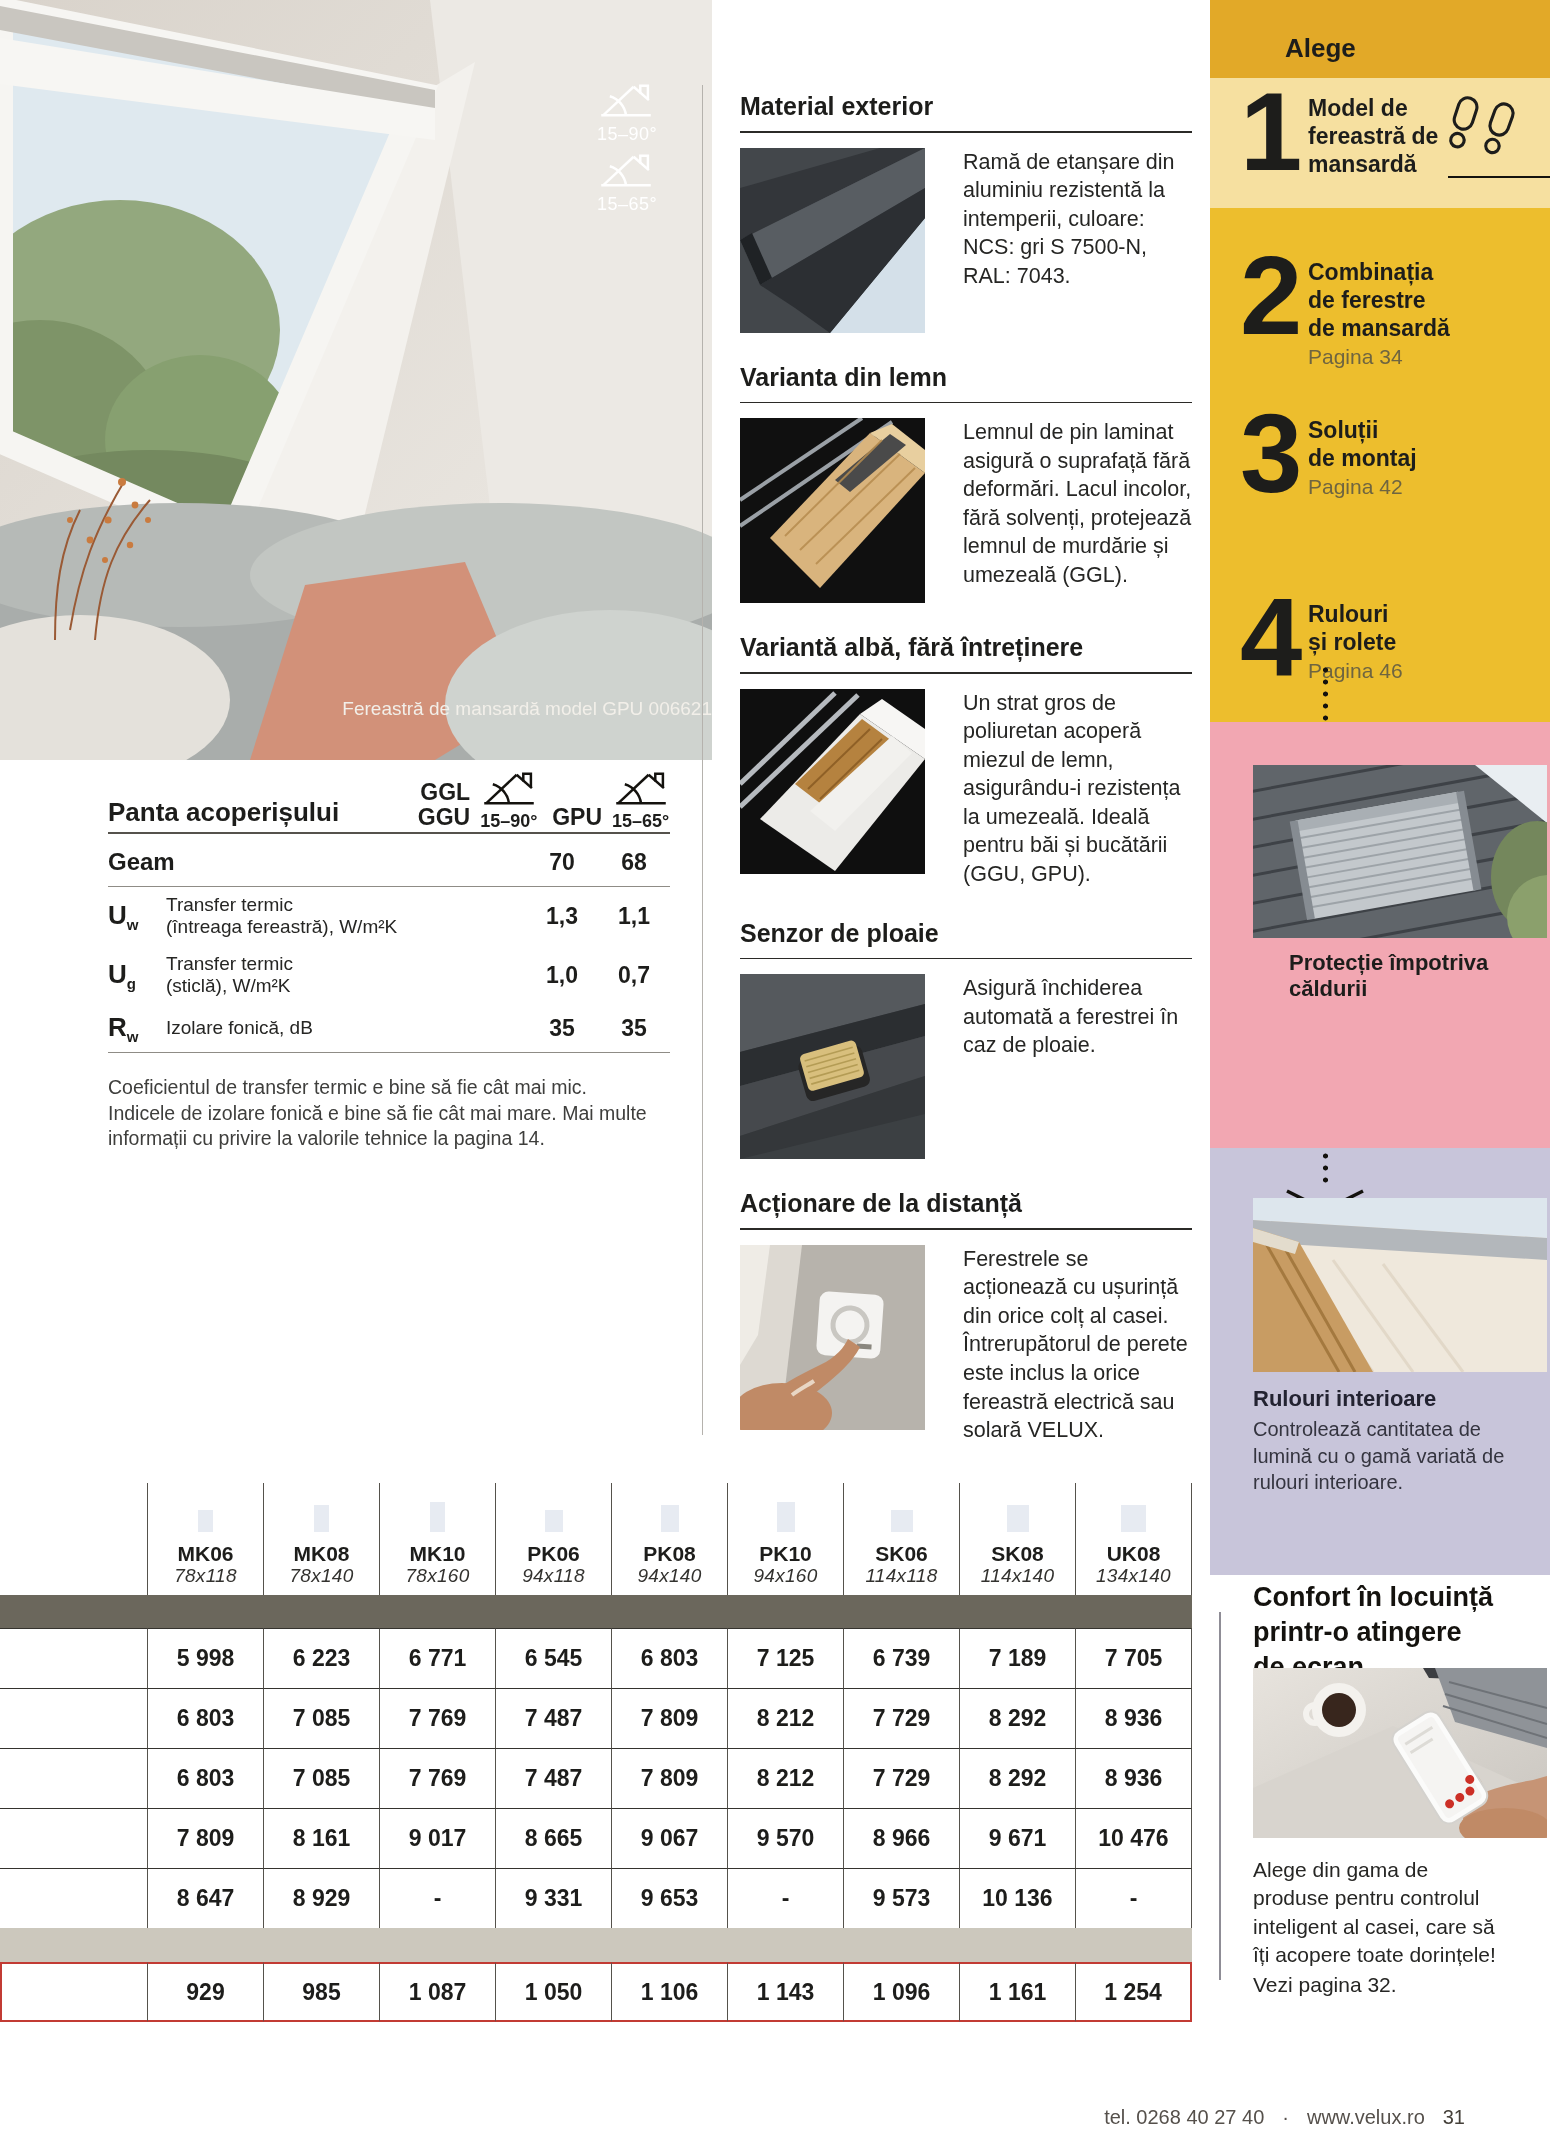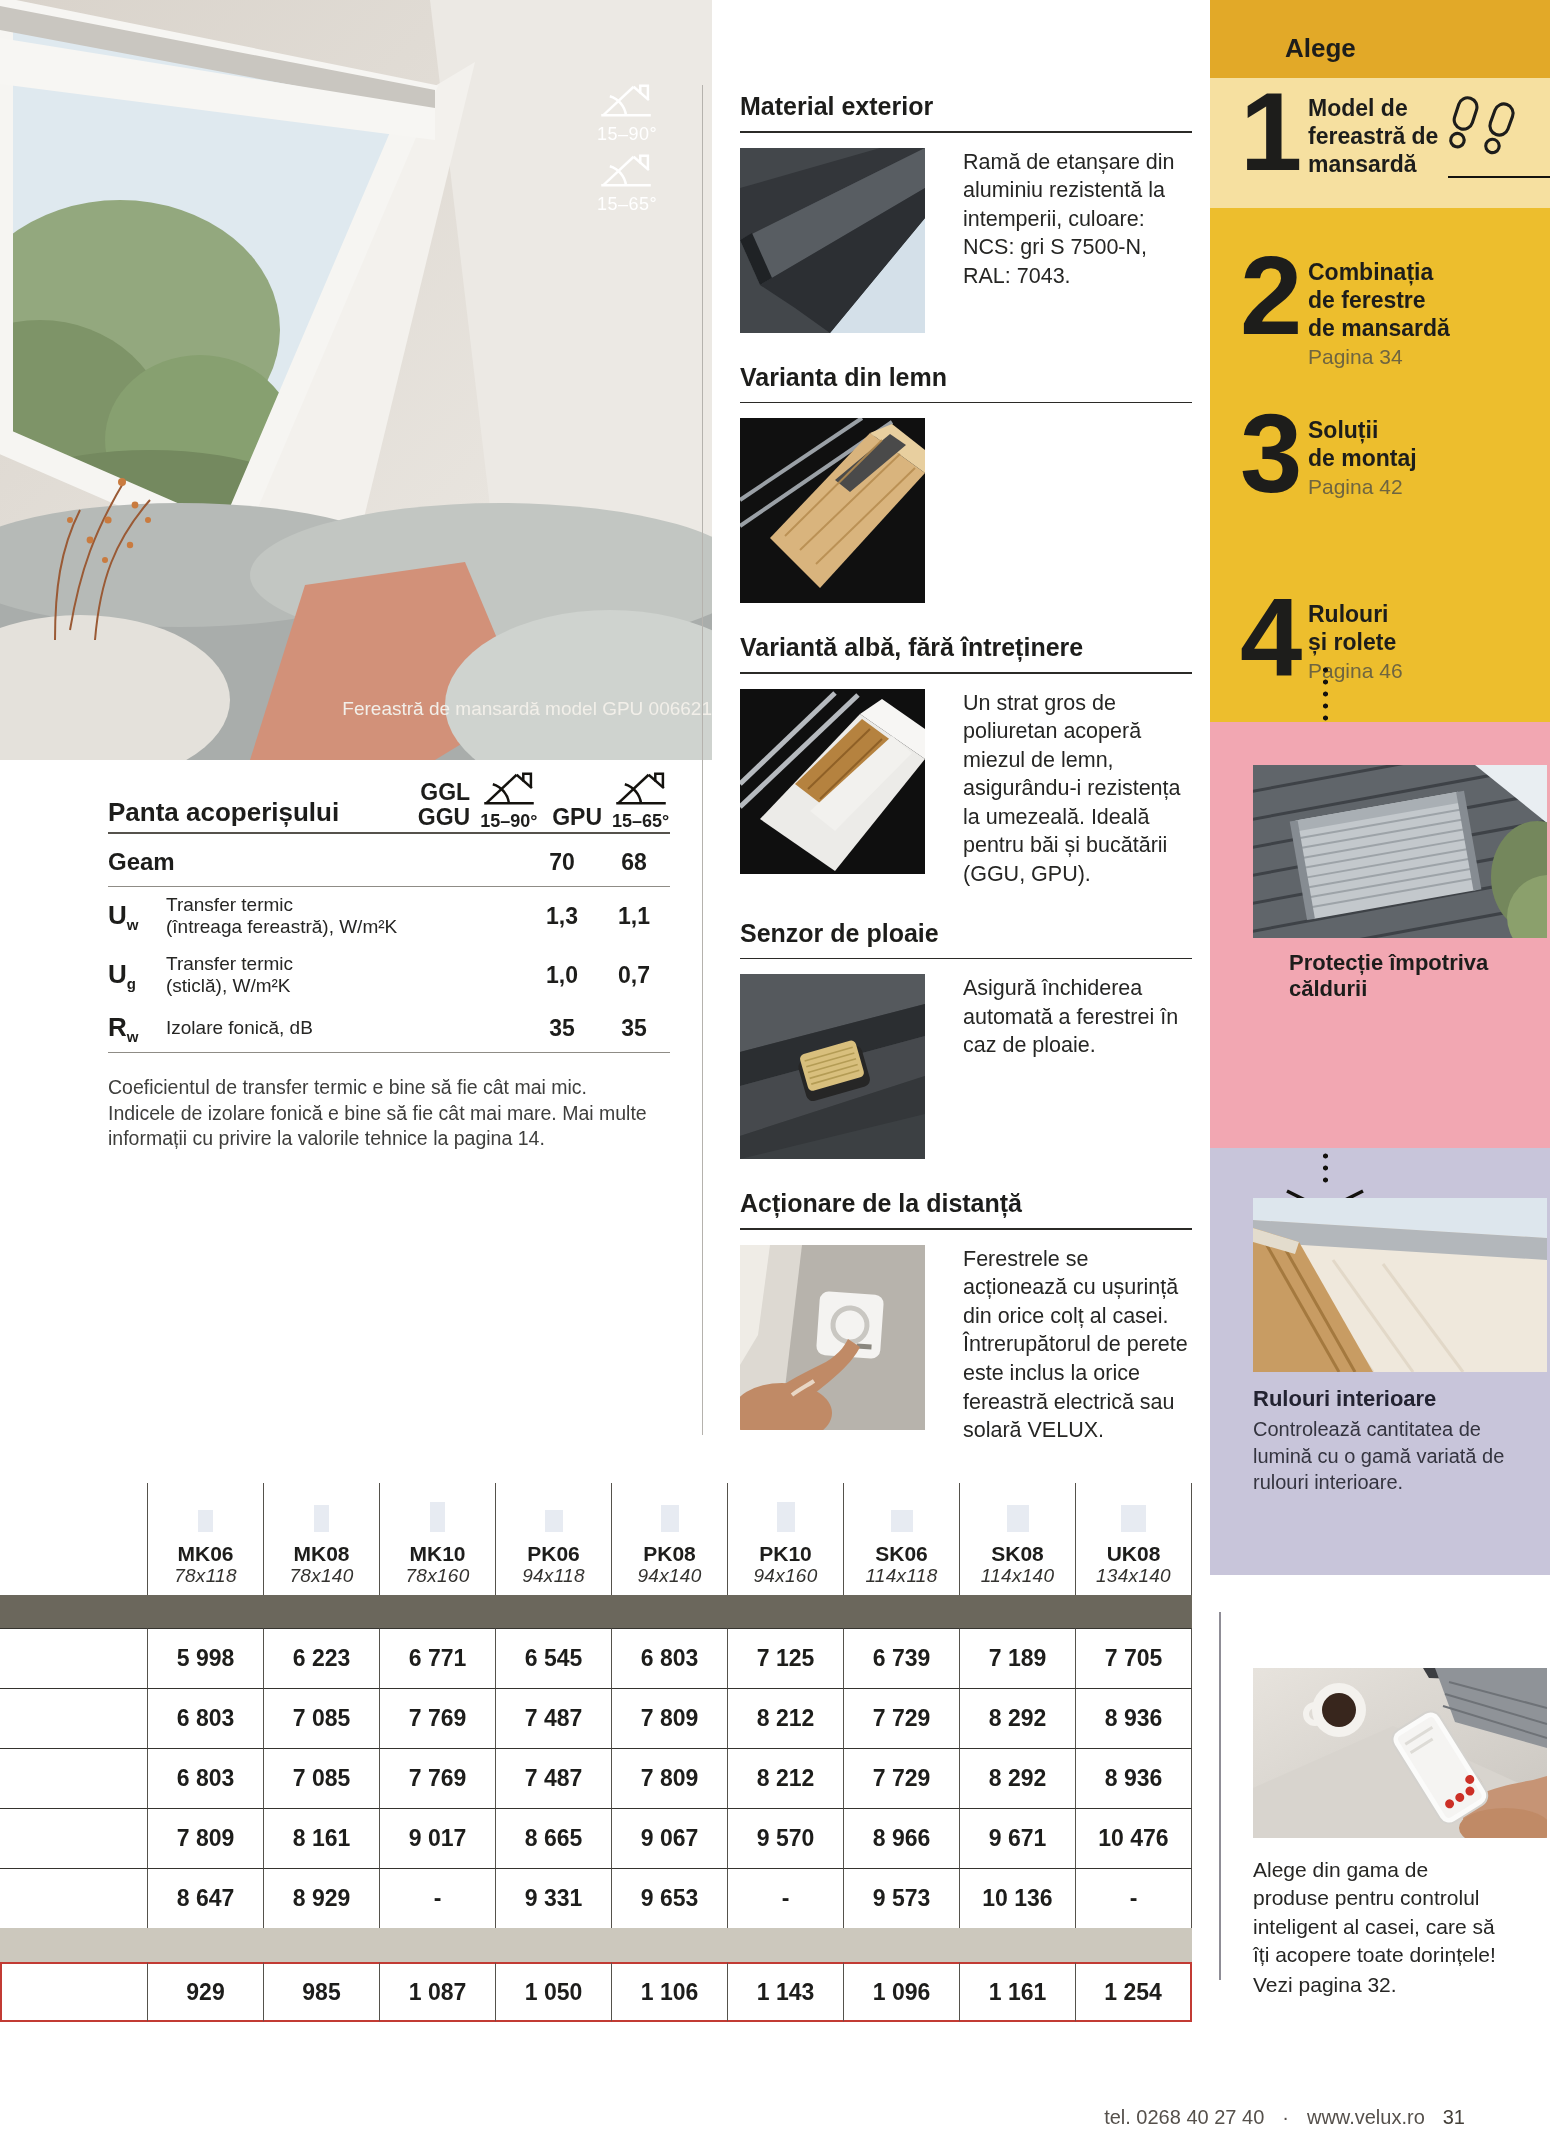--- a/index.html
+++ b/index.html
@@ -320,20 +320,21 @@
             <polygon points="30,120 130,15 185,55 80,170" fill="#d9b47d"></polygon>
             <polygon points="130,15 152,6 185,32 185,55" fill="#e8cf9f"></polygon>
             <polygon points="95,62 150,16 166,27 110,74" fill="#4a4a4a"></polygon>
             <g stroke="#b68c4f" stroke-width="2" fill="none" opacity=".85">
               <path d="M45 118 L142 22"></path>
                 <path d="M60 132 L160 36"></path>
                 <path d="M76 146 L175 50"></path>
             </g>
           </svg>
         </div>
+        <div class="mtext">Lemnul de pin laminat asigură o suprafață fără deformări. Lacul incolor, fără solvenți, protejează lemnul de murdărie și umezeală (GGL).</div>
       </div>
     </div>
 
     <div class="msec">
       <h3>Variantă albă, fără întreținere</h3>
       <div class="mrule"></div>
       <div class="mrow">
         <div class="thumb">
           <svg viewBox="0 0 185 185" width="185" height="185">
             <rect width="185" height="185" fill="#0f0f0f"></rect>
@@ -644,20 +645,23 @@
             <path d="M26 40 L102 174"></path>
         </g>
         <polygon points="0,30 46,44 40,58 0,46" fill="#b8amber" fill-opacity="0"></polygon>
         <polygon points="0,30 46,44 42,56 0,44" fill="#e3dccd"></polygon>
       </svg>
     </div>
     <div class="abs side-title blinds-title">Rulouri interioare</div>
     <div class="abs side-text blinds-text">Controlează cantitatea de lumină cu o gamă variată de rulouri interioare.</div>
 
     <div class="abs comfort-rule"></div>
+    <div class="abs side-title comfort-title">Confort în locuință
+printr-o atingere
+de ecran</div>
     <div class="abs side-photo comfort-photo">
       <svg viewBox="0 0 294 170" width="294" height="170">
         <defs>
           <linearGradient id="deskg" x1="0" y1="0" x2="1" y2="1">
             <stop offset="0" stop-color="#e7e3dd"></stop>
               <stop offset="1" stop-color="#c9c5bf"></stop>
           </linearGradient>
         </defs>
         <rect width="294" height="170" fill="url(#deskg)"></rect>
         <polygon points="0,120 140,58 294,128 294,170 0,170" fill="#d8d4ce"></polygon>

